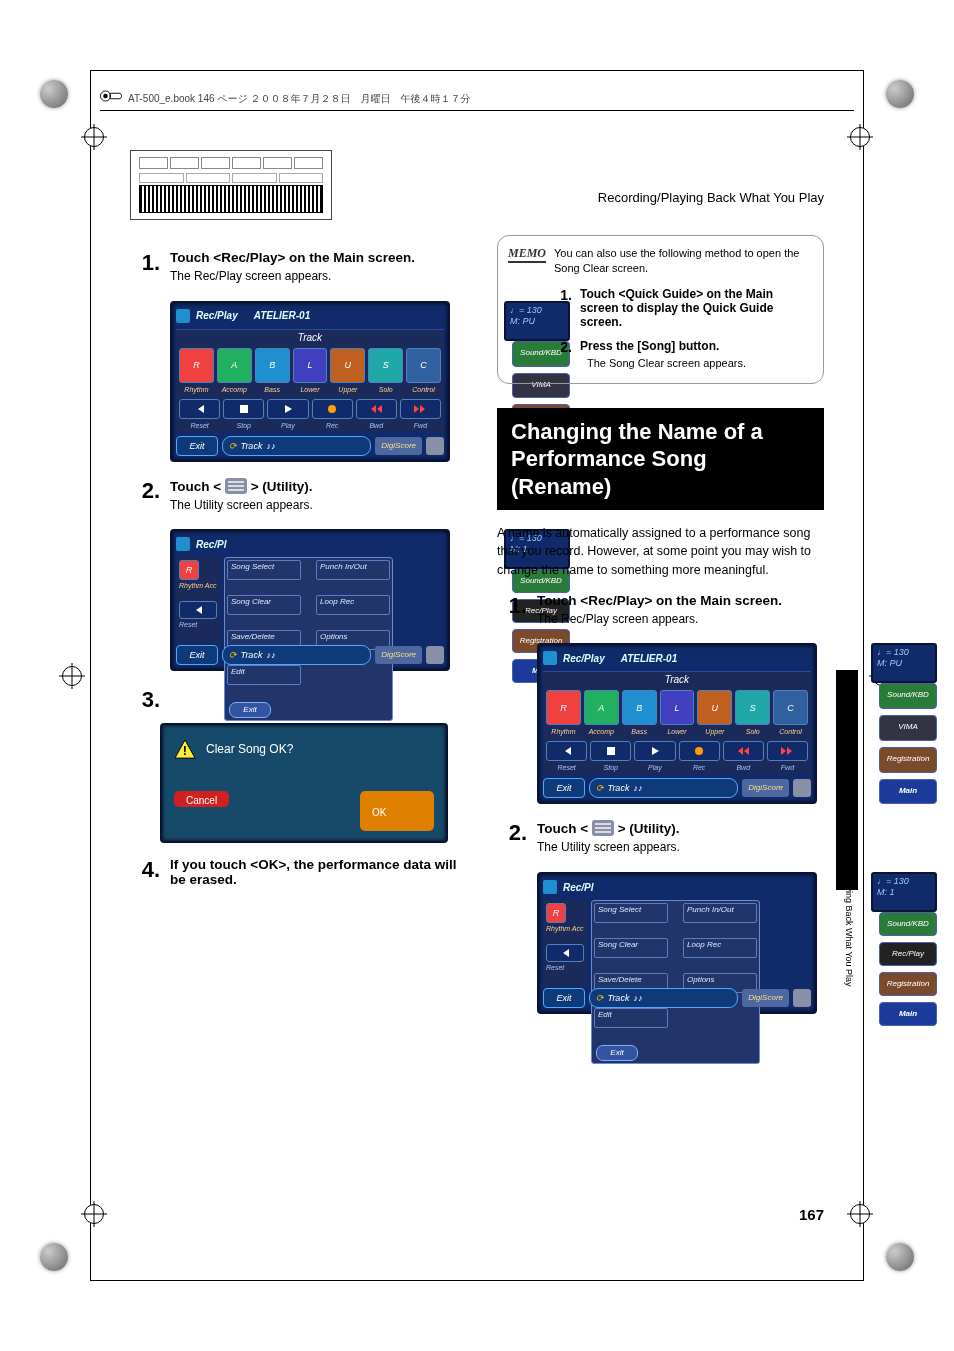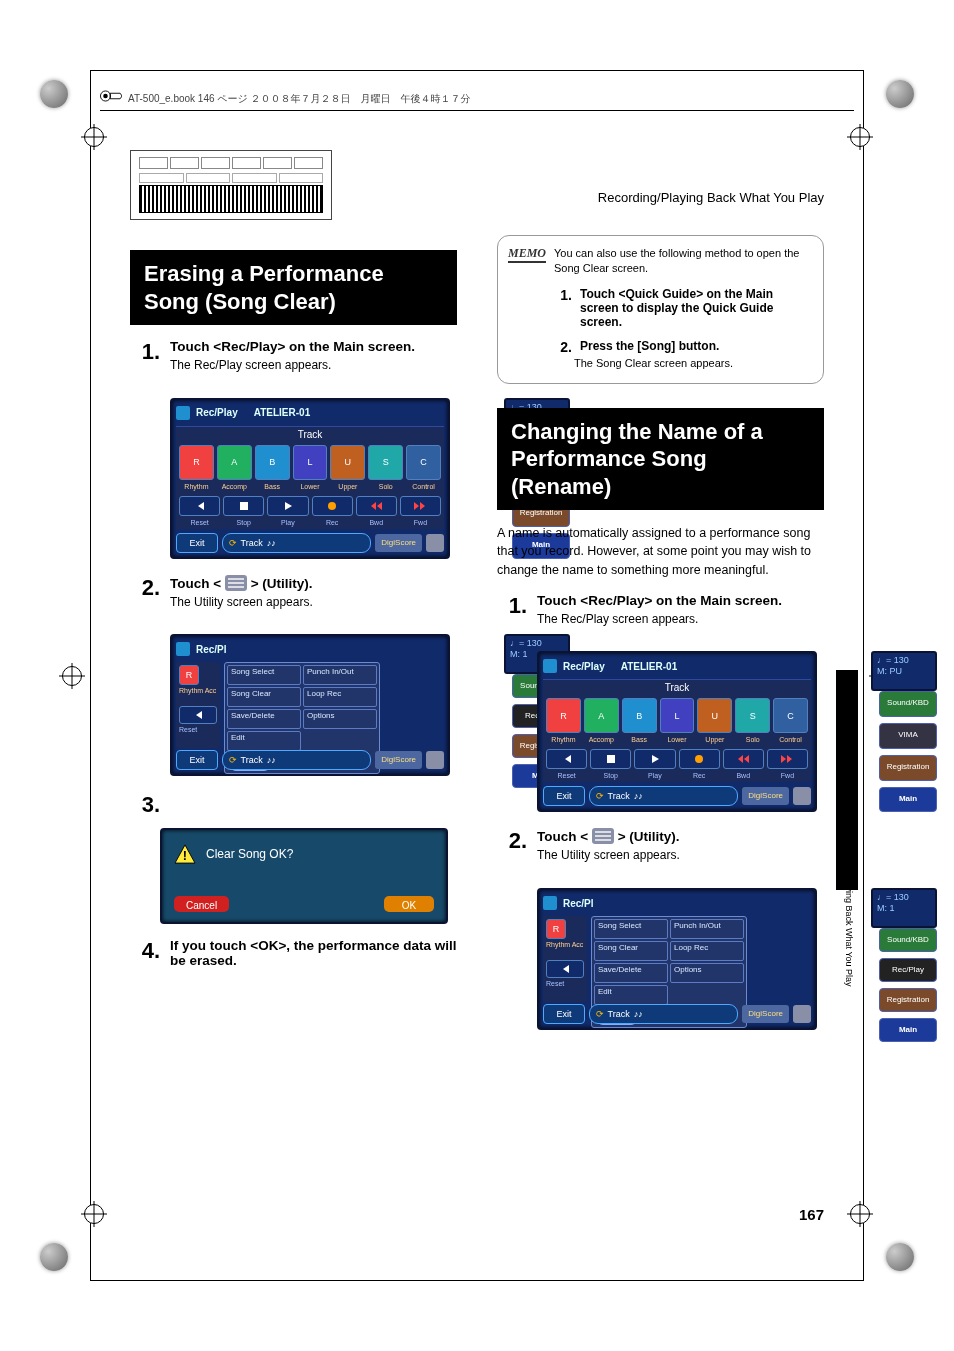--- a/index.html
+++ b/index.html
@@ -147,23 +147,24 @@
   }
   .util-icon-inline::after {
     content:""; position:absolute; inset:3px;
     background: repeating-linear-gradient(0deg,#fff 0 2px, transparent 2px 4px);
     opacity:.7;
   }
 
   
   .screen {
     width: 280px;
-    margin: 24px auto 16px 40px;
+    margin: 16px auto 16px 40px;
     font-size: 10px;
     color: #fff;
+    font-style: italic;
   }
   .sc-frame {
     background: #112a6a;
     border: 2px solid #0a1333;
     border-radius: 4px;
     padding: 4px;
     position: relative;
     box-shadow: inset 0 0 4px #000;
   }
   .sc-titlebar {
@@ -246,21 +247,21 @@
     font-size:8px; line-height:18px; color:#ffdf80;
   }
   .small-sq{
     width:18px; height:18px; background:#8a8fa8; border-radius:3px;
   }
 
   .util-menu{
     position:absolute; left:52px; top:26px;
     background:#22356a; border:1px solid #6c8ad0;
     border-radius:3px; padding:2px;
-    display:grid; grid-template-columns: 1fr 1fr; gap:2px;
+    display:grid; grid-template-columns: 1fr 1fr; gap:15px;
   }
   .util-item{
     width:66px; height:16px; border:1px solid #5b7bc5;
     font-size:8px; padding:1px 3px; color:#d8e8ff;
     border-radius:2px;
   }
   .util-exit{
     grid-column: 1 / span 2;
     width:40px; height:14px; margin:2px 0 0 2px;
     background:#3354a0; border:1px solid #7fb0ff; border-radius:7px;
@@ -276,24 +277,24 @@
   }
   .confirm-q{
     display:flex; align-items:center; gap:10px; margin-bottom:32px;
   }
   .warn-tri{
     width:22px; height:20px; display:inline-block;
   }
   .confirm-btns{ display:flex; justify-content:space-between;}
   .c-btn{
     height:16px; border-radius:5px; font-size:10px; line-height:20px;
-    text-align:center; color:#fff; padding:0 12px;
+    text-align:left; color:#fff; padding:0 12px;
   }
   .c-cancel{ background:#d02020;}
-  .c-ok{ background:#e08000; width:50px; padding:0;}
+  .c-ok{ background:#e08000; width:50px; padding:12px;}
 
   .header-right{
     font-size: 13px; text-align: right; margin: 40px 0 30px;
   }
 
   .memo-box{
     border:1px solid #999; border-radius:12px;
     padding:10px 12px 14px 56px;
     position:relative;
     font-size:12px;
@@ -303,21 +304,21 @@
     position:absolute; left:10px; top:10px;
     font-family: Georgia, serif;
     font-style: italic; font-weight:bold;
     font-size:12px; color:#333;
     border-bottom: 2px solid #333;
   }
   .memo-intro{ font-size:11px; line-height:1.4; margin-bottom:10px;}
   .memo-step{ display:flex; gap:8px; margin:4px 0 2px;}
   .memo-num{ font-weight:bold; font-size:14px; width:18px; flex:0 0 18px; text-align:right;}
   .memo-head{ font-weight:bold; font-size:12px;}
-  .memo-sub{ font-size:11px; margin-left:20px;}
+  .memo-sub{ font-size:11px; margin-left:33px;}
 
   .page-num{
     position:absolute; right:0; bottom:-2px;
     font-size:15px; font-weight:bold;
   }
 
   .side-tab{
     position:absolute; right: 96px; top: 670px;
     width: 22px; height: 220px;
     background:#000;
@@ -374,21 +375,20 @@
           </div>
         <div class="ctrlrow2">
             <span></span>
             <span></span>
             <span></span>
             <span></span>
           </div>
         <div class="kb"></div>
       </div>
 
-      <h2 class="section-title">Erasing a Performance Song (Song Clear)</h2>
 
       <div class="step">
         <div class="step-num">1.</div>
         <div class="step-body">
           <div class="step-head">Touch &lt;Rec/Play&gt; on the Main screen.</div>
           <div class="step-sub">The Rec/Play screen appears.</div>
         </div>
       </div>
 
       <div class="screen" style="position:relative; padding-right:60px;">

